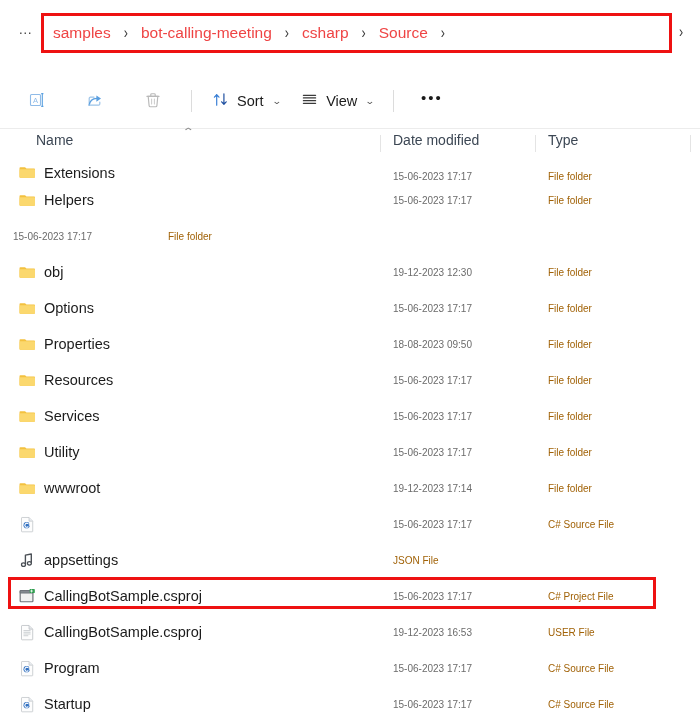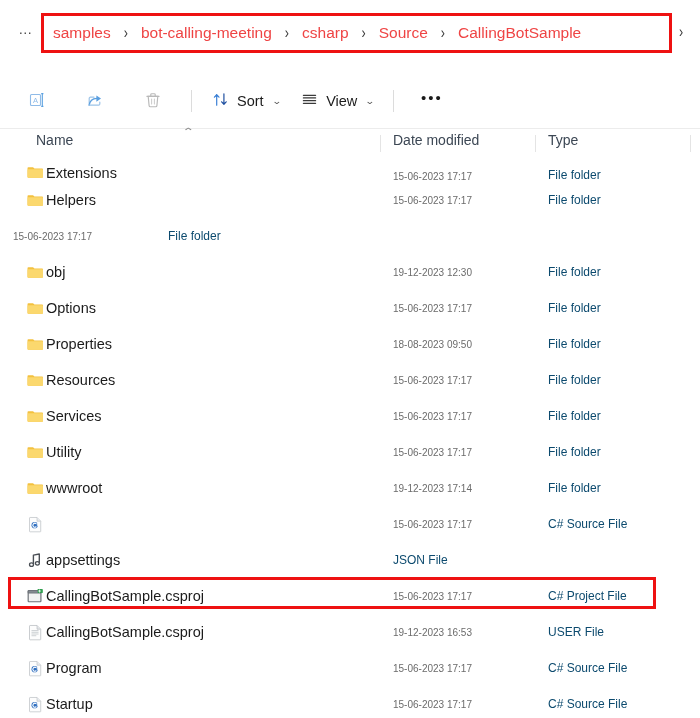--- a/index.html
+++ b/index.html
@@ -146,40 +146,40 @@
   }
   .row {
     height: 36px;
     display: flex;
     align-items: center;
     position: relative;
   }
   .cell-name {
     width: 380px;
     display: flex; align-items: center;
-    padding-left: 26px;
+    padding-left: 18px;
     box-sizing: border-box;
-    gap: 1px;
+    gap: 7px;
   }
   .cell-name .label {
     font-size: 14.5px;
     color: #1b1b1b;
     white-space: nowrap;
   }
   .cell-date {
     width: 155px;
     font-size: 10px;
     color: #6b6b6b;
     padding-left: 13px;
     box-sizing: border-box;
   }
   .cell-type {
     width: 160px;
-    font-size: 12px;
-    color: #0c4a6e;
+    font-size: 10px;
+    color: #a16207;
     padding-left: 13px;
     box-sizing: border-box;
   }
 
   
   .ico { width: 19px; height: 19px; flex: 0 0 19px; position: relative; }
   .ico svg { display: block; }
 
   
   .red-box-row {
@@ -212,21 +212,20 @@
     <div class="addr-overflow">…</div>
     <div class="crumbs">
       <span class="crumb">samples</span>
       <span class="crumb-sep">›</span>
       <span class="crumb">bot-calling-meeting</span>
       <span class="crumb-sep">›</span>
       <span class="crumb">csharp</span>
       <span class="crumb-sep">›</span>
       <span class="crumb">Source</span>
       <span class="crumb-sep">›</span>
-      <span class="crumb">CallingBotSample</span>
     </div>
     <span class="addr-end-chevron">›</span>
     <div class="red-box-crumbs"></div>
   </div>
 
   <div class="commandbar">
 
     <div class="cmd-btn">
       <span>
         <svg width="20" height="20" viewBox="0 0 20 20">

